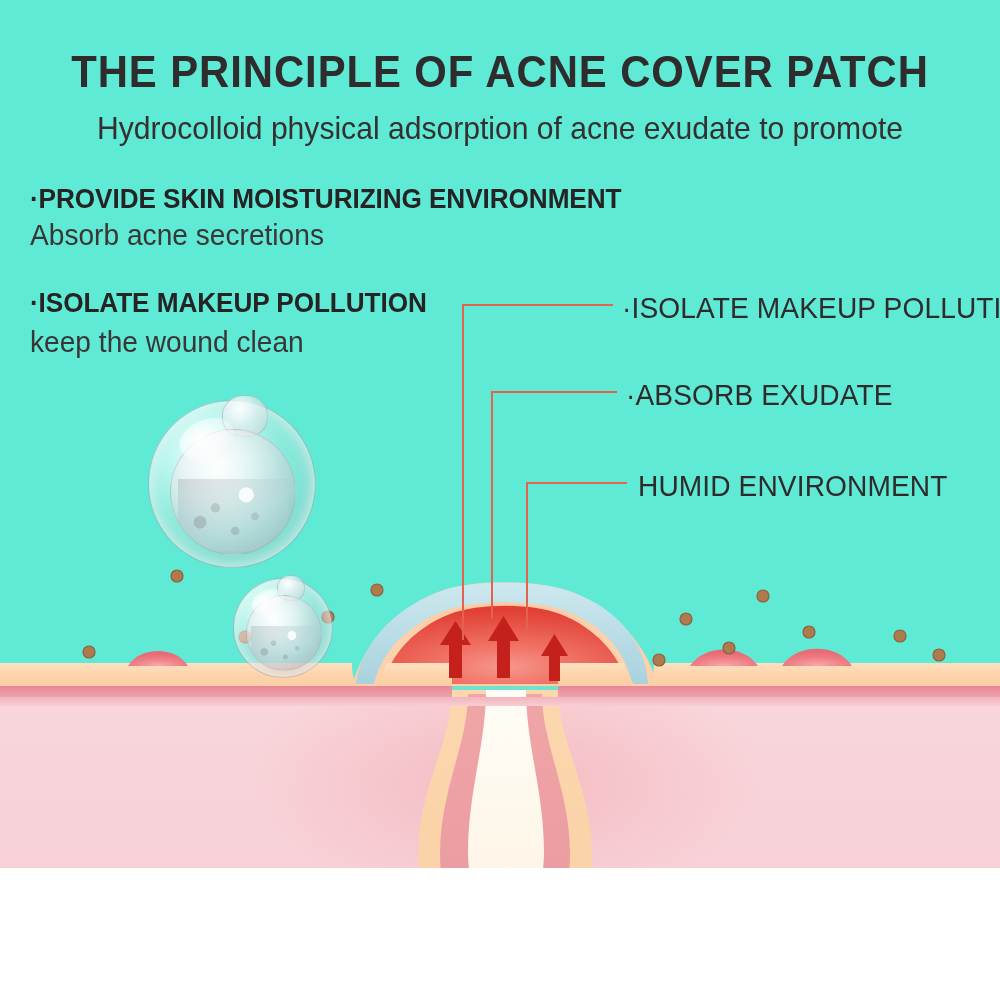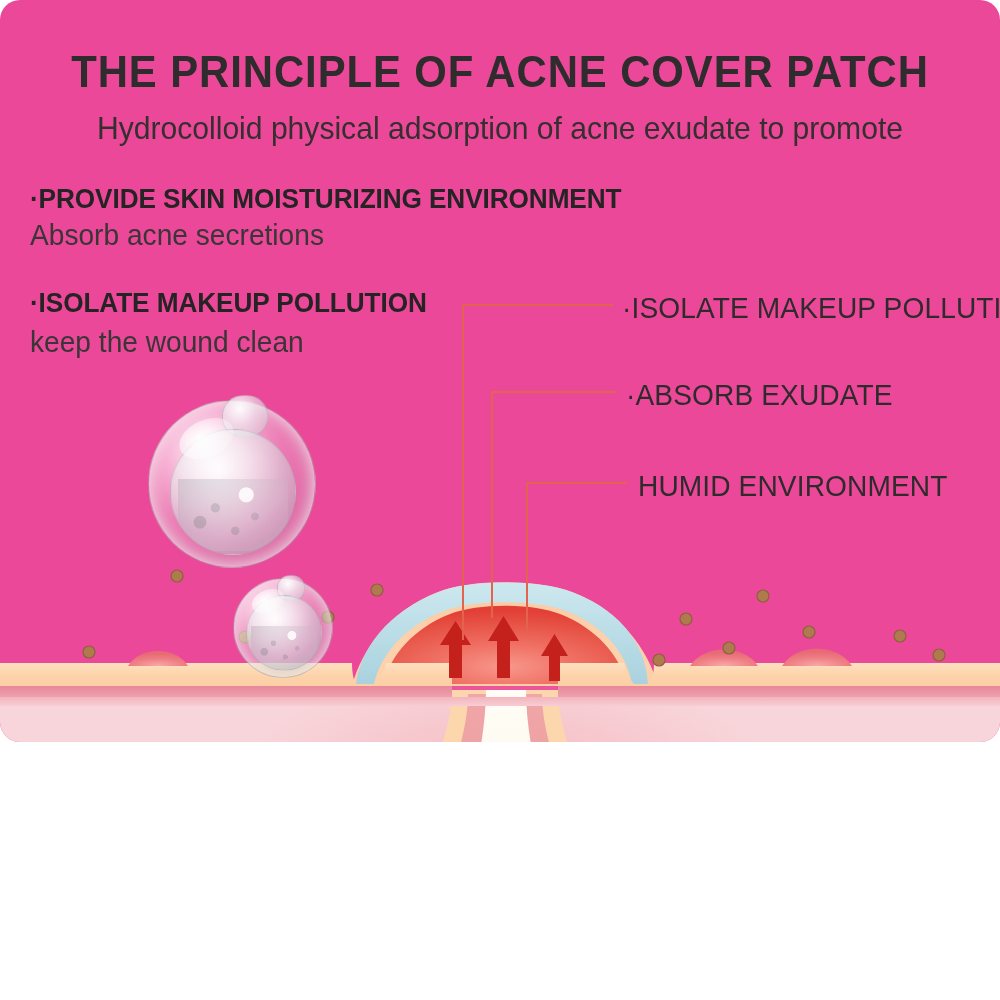--- a/index.html
+++ b/index.html
@@ -3,25 +3,24 @@
 <meta charset="utf-8">
 <style>
   html, body {
     margin: 0;
     padding: 0;
     background: #ffffff;
   }
   #poster {
     position: relative;
     width: 1000px;
-    height: 742px;
+    height: 868px;
     overflow: hidden;
-    background: #ec4899;
+    background: #5eead4;
     font-family: "Liberation Sans", sans-serif;
-    border-radius: 20px;
     -webkit-font-smoothing: antialiased;
   }
 
   
   .title {
     position: absolute;
     left: 0; top: 46px;
     width: 1000px;
     text-align: center;
     font-family: "Liberation Sans", sans-serif;

